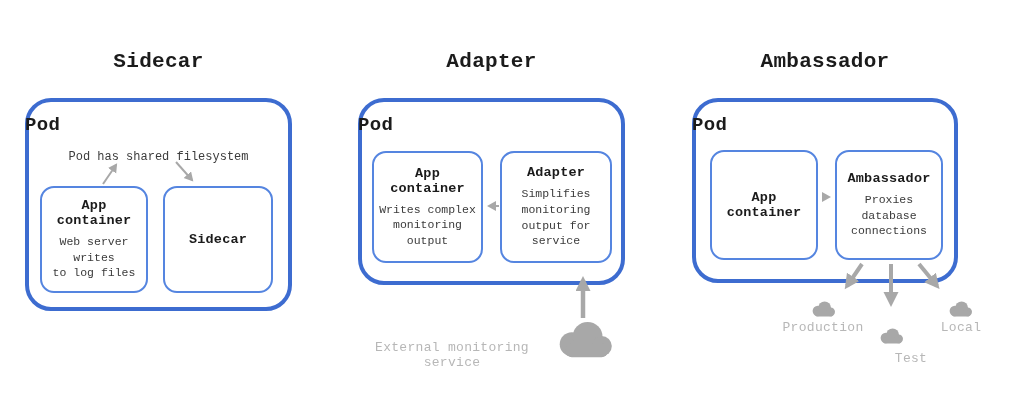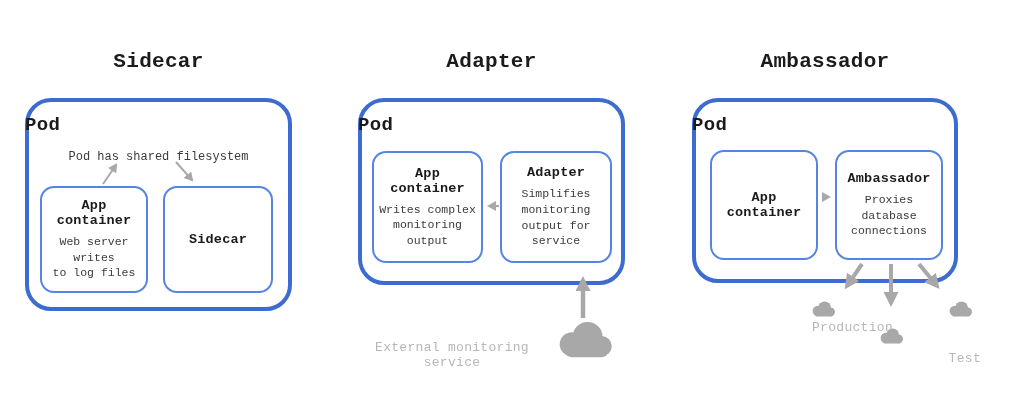--- a/index.html
+++ b/index.html
@@ -27,21 +27,21 @@
     position:absolute; box-sizing:border-box;
     border:2px solid #5585e0; border-radius:14px; background:#ffffff;
     display:flex; flex-direction:column; align-items:center; justify-content:center;
     text-align:center; padding:4px;
   }
   .ctitle { font-size:13.5px; font-weight:700; color:#1b1b1b; letter-spacing:.2px; }
   .cdesc  { font-size:11.5px; color:#3b3b3b; margin-top:6px; line-height:1.35; white-space:pre-line; }
   .gray-label {
     position:absolute; font-size:13px; color:#b7b7b7; letter-spacing:.3px;
   }
-  .center { text-align:right; }
+  .center { text-align:center; }
   .right  { text-align:center; }
   #connectors { position:absolute; left:0; top:0; pointer-events:none; }
 </style>
 </head>
 <body>
 
 <div id="stage">
 
   <div>
     <div class="panel-title" style="left:25px; top:50px; width:267px;">Sidecar</div>

